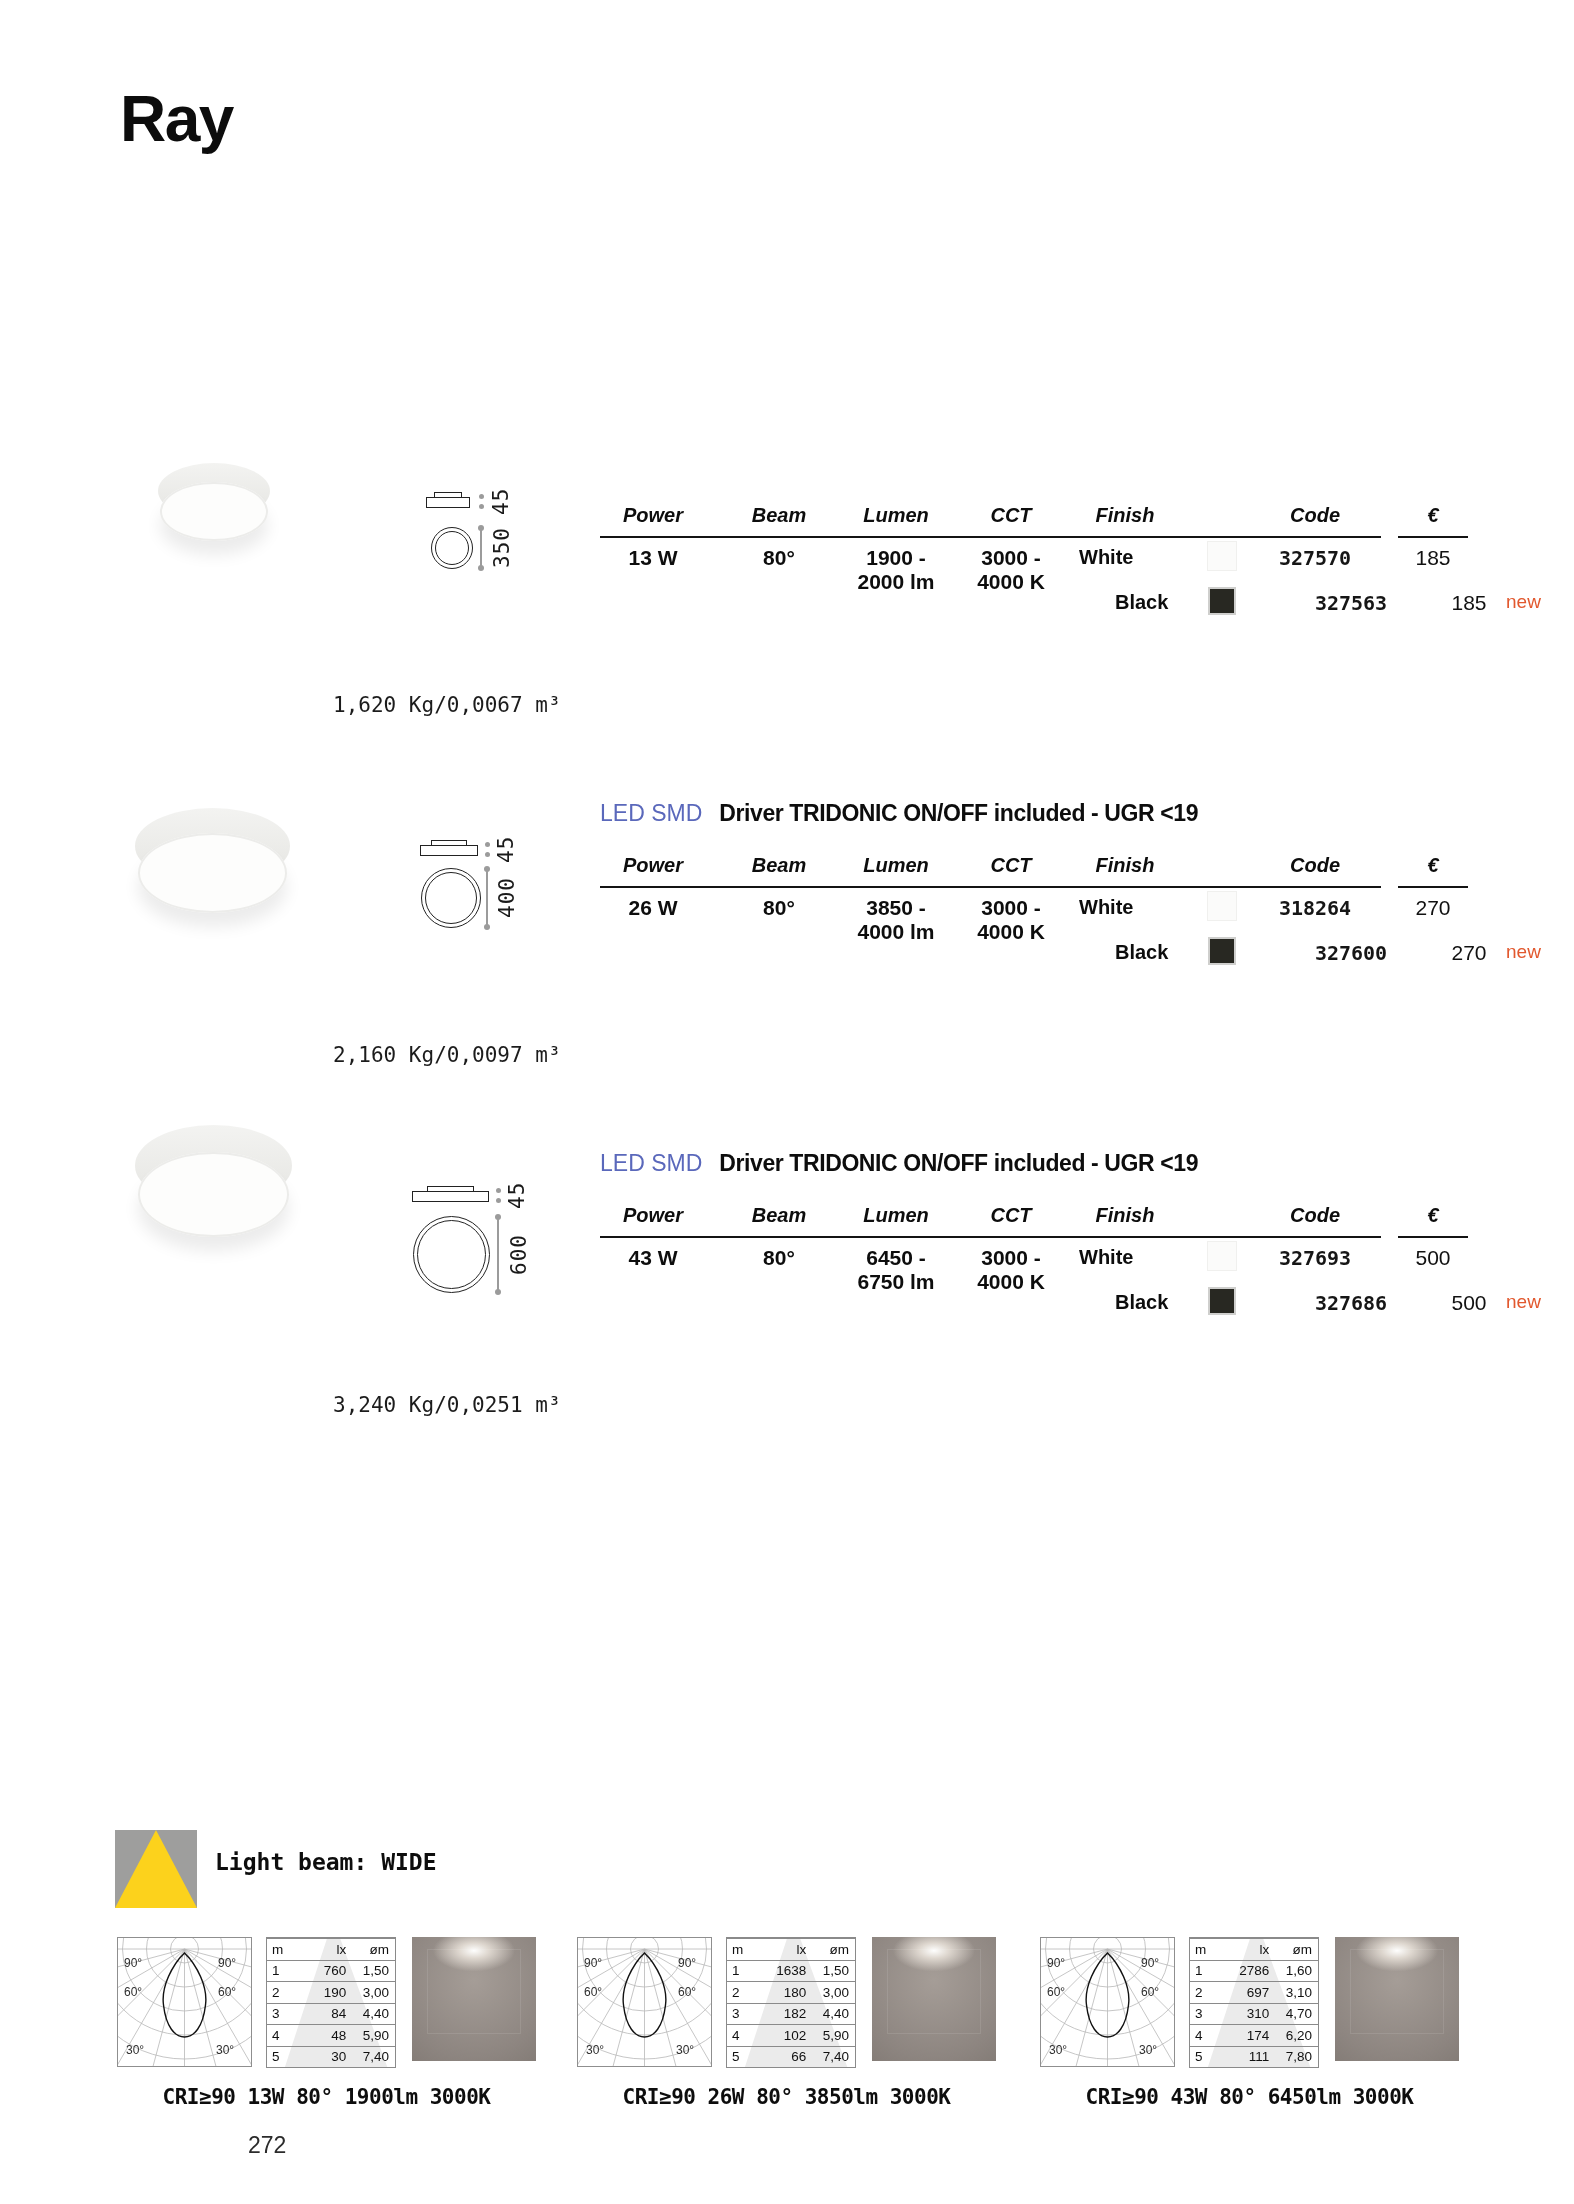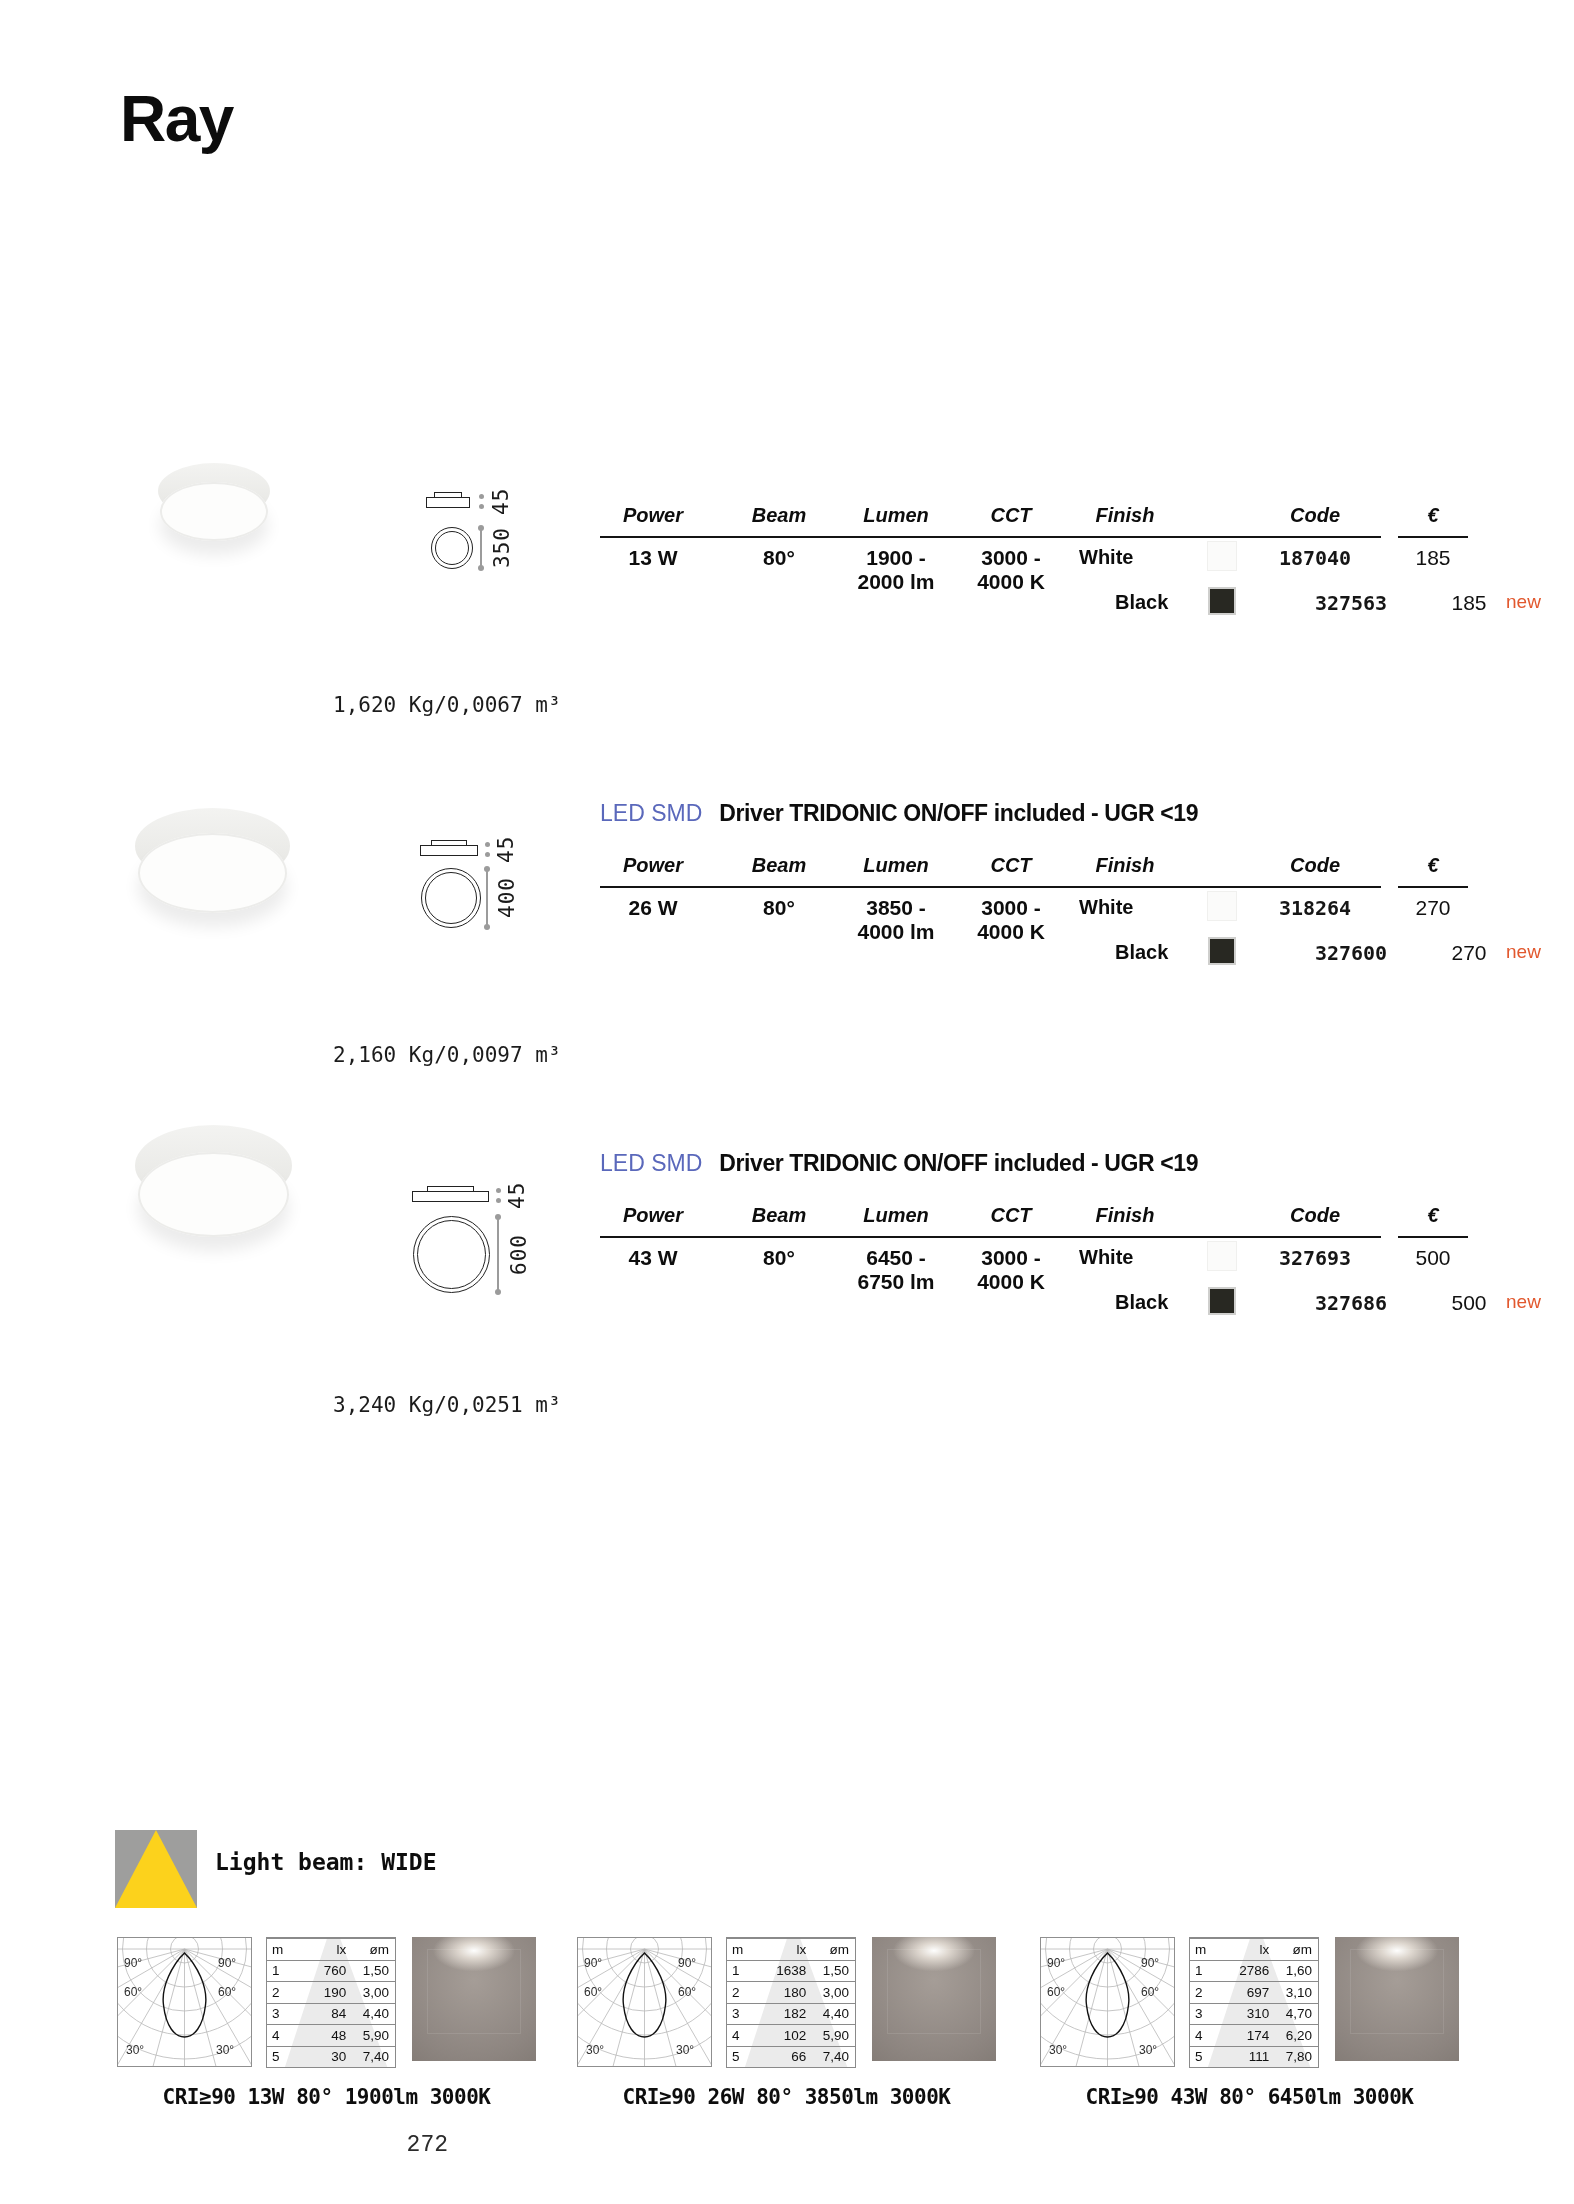--- a/index.html
+++ b/index.html
@@ -143,22 +143,22 @@
       radial-gradient(55% 28% at 50% 11%, #fefefd 0%, #ded7cf 22%, rgba(120,112,105,0) 60%),
       radial-gradient(130% 130% at 50% 35%, #a59d97 0%, #8d8580 48%, #6e6761 100%);
   }
   .room-photo::after { content:""; position:absolute; left:12%; right:12%; top:10%; bottom:22%;
       border:1px solid rgba(255,255,255,0.10); }
 
   .ph-caption { position: absolute; left: 0; top: 148px; width: 419px; text-align: center;
                 font-family: "DejaVu Sans Mono", monospace; font-weight: bold; font-size: 21px;
                 letter-spacing: -0.5px; color: #0d0d0d; white-space: nowrap; }
 
-  .page-num { position: absolute; left: 248px; top: 2132px; width: 200px; text-align: right;
-              font-family: Liberation Mono, monospace; font-size: 23px; color: #2b2b2b; }
+  .page-num { position: absolute; left: 248px; top: 2132px; width: 200px; text-align: left;
+              font-family: Liberation Sans, sans-serif; font-size: 23px; color: #2b2b2b; }
 
   svg .grid { stroke: #b7b7b7; stroke-width: 0.8; fill: none; }
   svg .curve { stroke: #111; stroke-width: 1.4; fill: none; }
   svg .frame { stroke: #8f8f8f; stroke-width: 1; fill: none; }
 </style>
 </head>
 <body>
 
 <div class="page">
 
@@ -194,21 +194,21 @@
 
     <div class="val r1 c-power">13 W</div>
     <div class="val r1 c-beam">80°</div>
     <div class="val r1 c-lumen">1900 -</div>
     <div class="val r1b c-lumen">2000 lm</div>
     <div class="val r1 c-cct">3000 -</div>
     <div class="val r1b c-cct">4000 K</div>
 
     <div class="fin r1">White</div>
     <div class="swatch white sw1"></div>
-    <div class="code r1">187040</div>
+    <div class="code r1">327570</div>
     <div class="price r1">185</div>
 
     <div class="fin r2">Black</div>
     <div class="swatch black sw2"></div>
     <div class="code r2">327563</div>
     <div class="price r2">185</div>
     <div class="newb r2">new</div>
 
     <div class="weight">1,620 Kg/0,0067 m³</div>
   </section>

